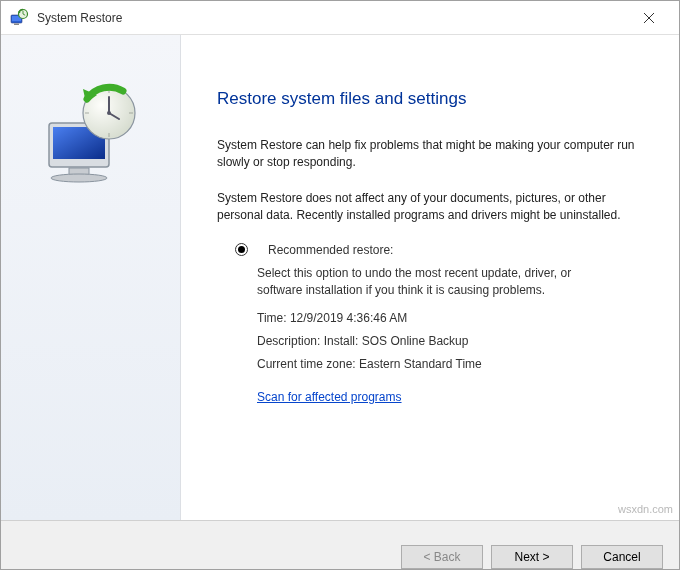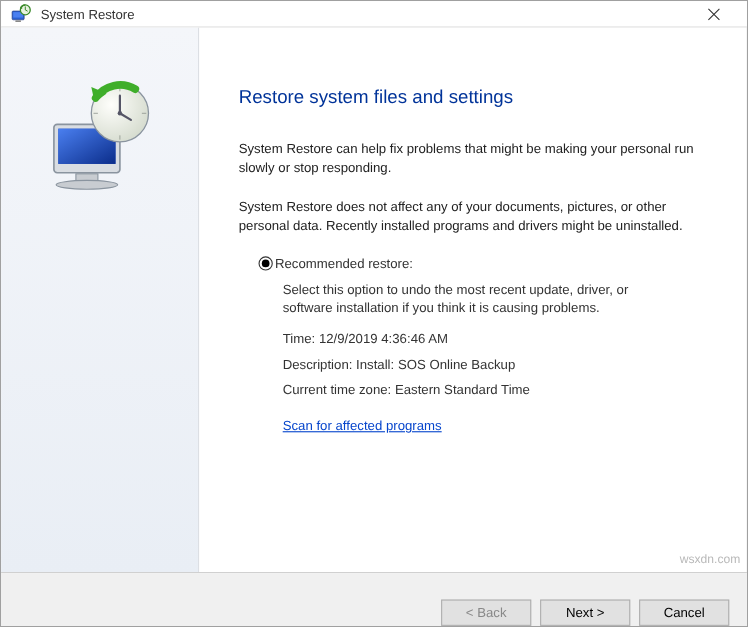--- a/index.html
+++ b/index.html
@@ -14,21 +14,21 @@
     .window {
       width: 680px;
       height: 570px;
       border: 1px solid #a0a0a0;
       background: #fff;
       display: flex;
       flex-direction: column;
       position: relative;
     }
     .titlebar {
-      height: 24px;
+      height: 34px;
       display: flex;
       align-items: center;
       padding: 0 8px;
       border-bottom: 1px solid #e0e0e0;
       background: #fff;
     }
     .titlebar-icon {
       width: 20px;
       height: 20px;
       margin-right: 8px;
@@ -78,21 +78,21 @@
     .para {
       font-size: 12px;
       line-height: 1.45;
       margin-bottom: 18px;
       color: #222;
     }
     .options { margin-left: 18px; }
     .radio-row {
       display: flex;
       align-items: center;
-      gap: 2px;
+      gap: 20px;
       margin-bottom: 8px;
       cursor: pointer;
     }
     .radio-circle {
       width: 13px;
       height: 13px;
       border: 1px solid #333;
       border-radius: 50%;
       display: inline-flex;
       align-items: center;
@@ -215,21 +215,21 @@
           <path d="M78 22 v16 l10 6" stroke="#556" stroke-width="2" fill="none" stroke-linecap="round"></path>
           <circle cx="78" cy="38" r="2" fill="#556"></circle>
           <path d="M56 24 A 27 27 0 0 1 92 16" stroke="#3fae2a" stroke-width="7" fill="none" stroke-linecap="round"></path>
           <path d="M52 14 L55 28 L66 20 Z" fill="#3fae2a"></path>
         </svg>
       </span>
     </div>
 
     <div class="content">
       <h1 class="heading">Restore system files and settings</h1>
-      <p class="para">System Restore can help fix problems that might be making your personal run slowly or stop responding.</p>
+      <p class="para">System Restore can help fix problems that might be making your computer run slowly or stop responding.</p>
       <p class="para">System Restore does not affect any of your documents, pictures, or other personal data. Recently installed programs and drivers might be uninstalled.</p>
 
       <div class="options">
         <div class="radio-row">
           <span class="radio-circle selected"></span>
           <span class="radio-label">Recommended restore:</span>
         </div>
         <div class="option-desc">Select this option to undo the most recent update, driver, or software installation if you think it is causing problems.</div>
 
         <div class="details">

